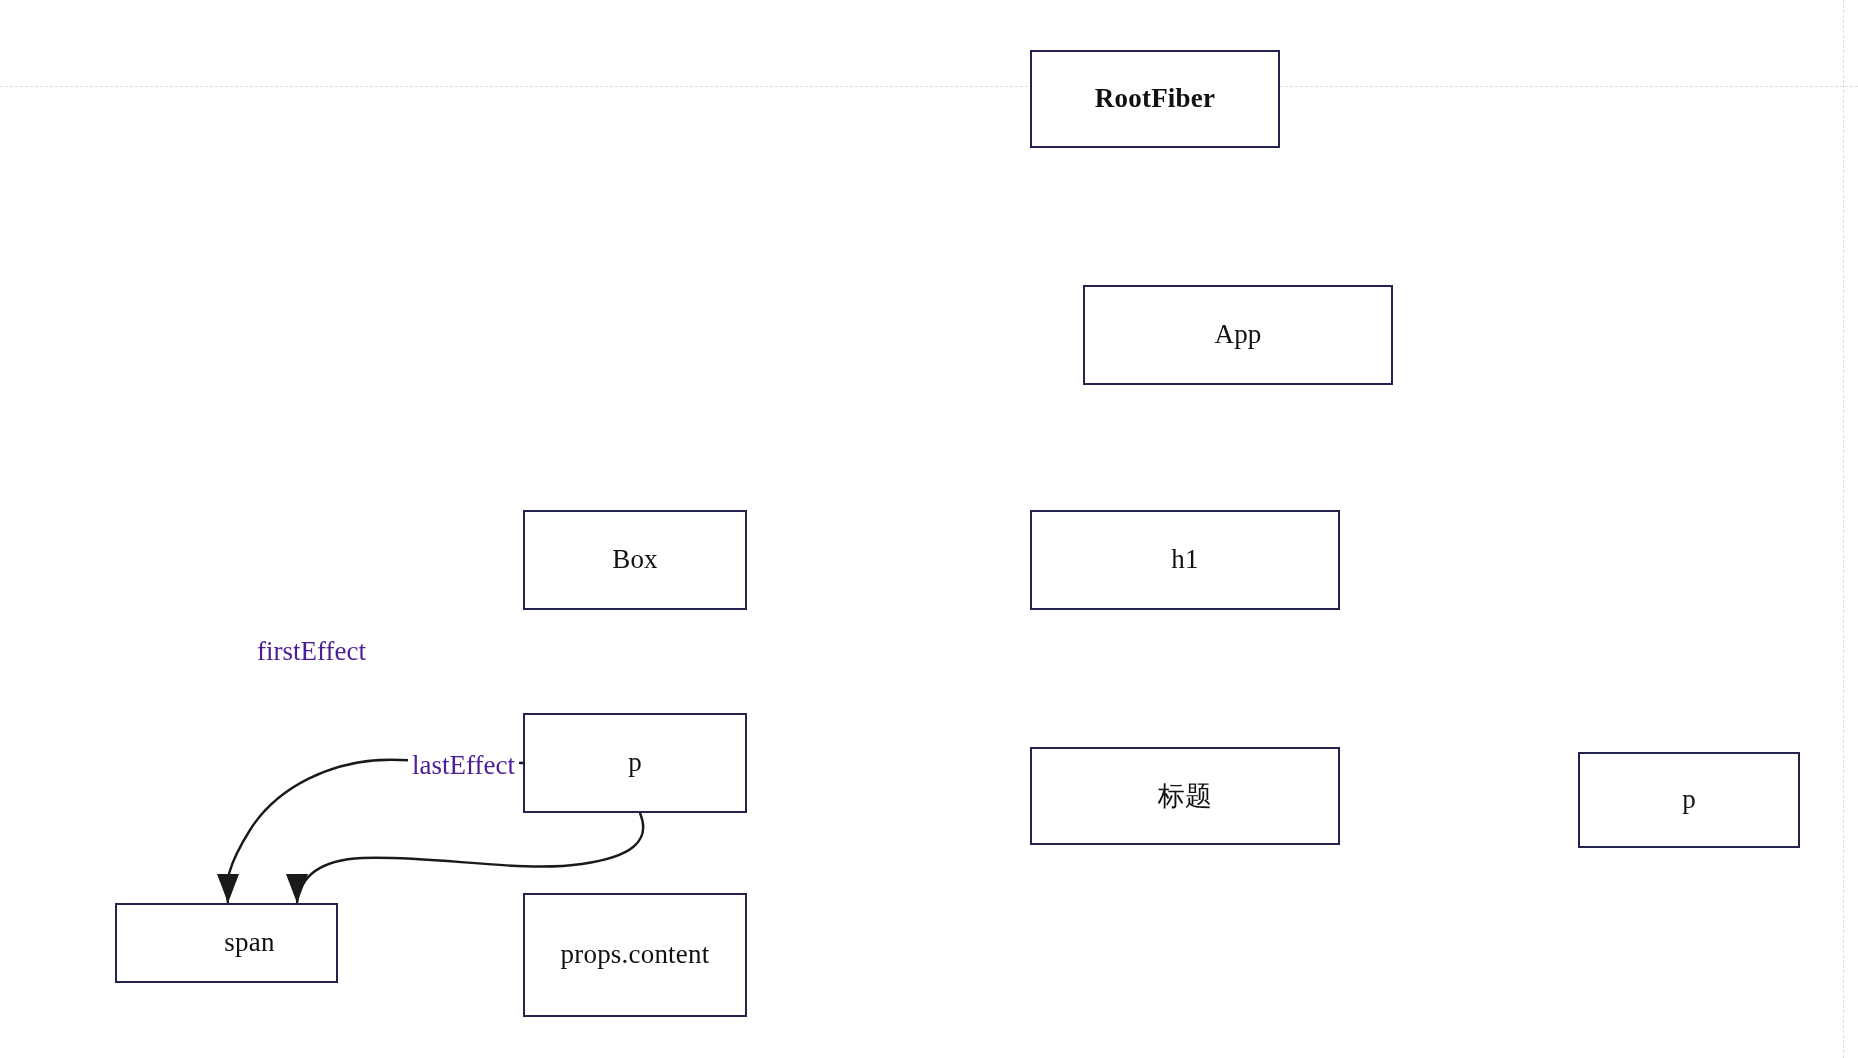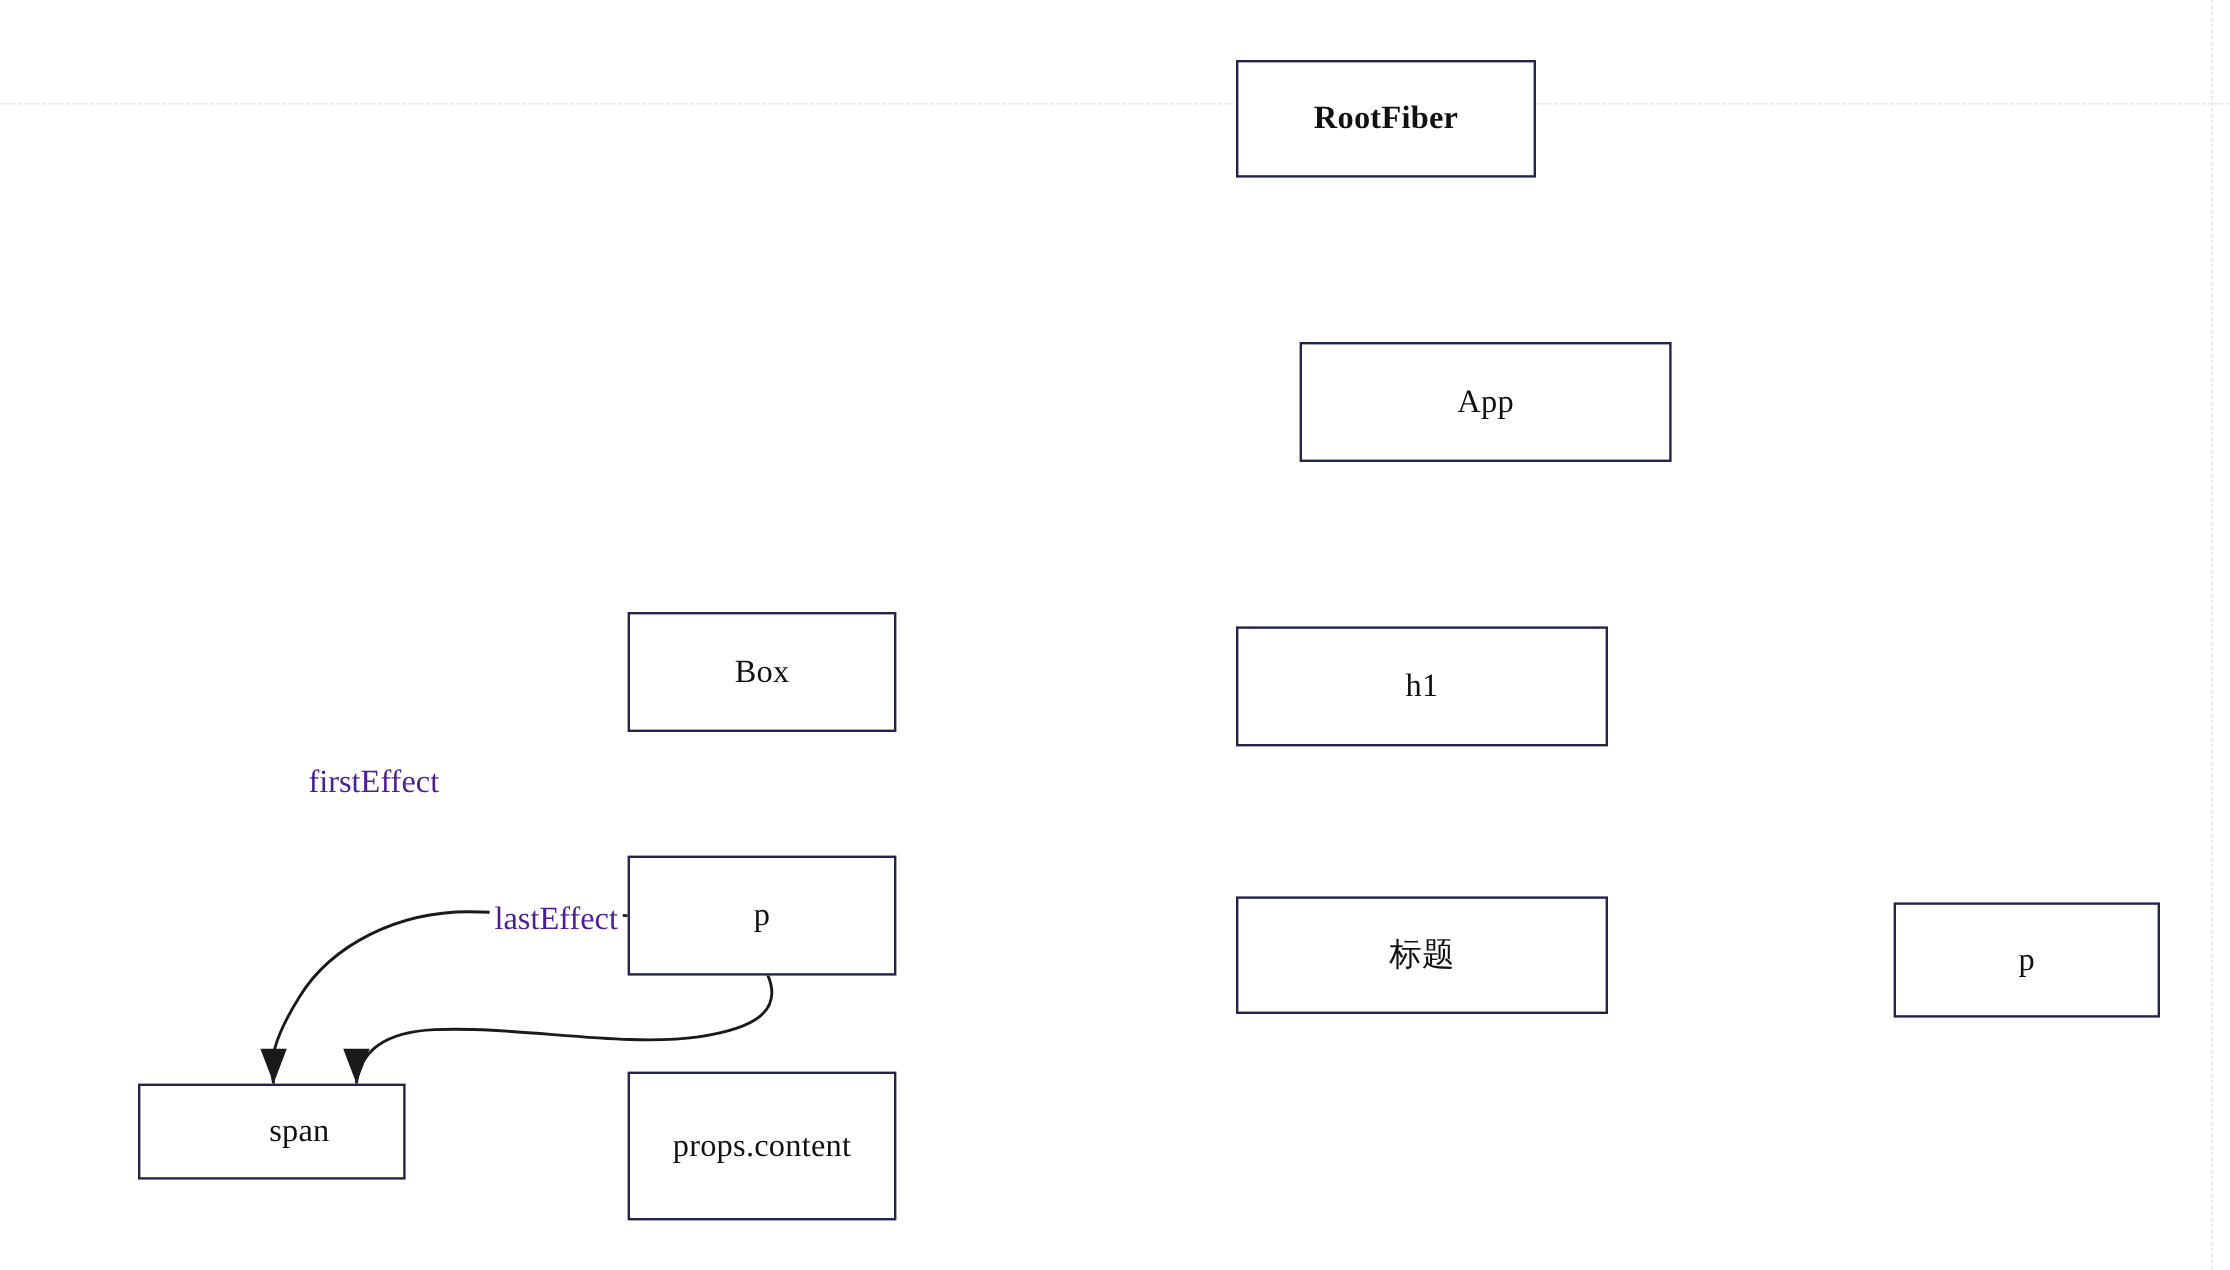--- a/index.html
+++ b/index.html
@@ -107,21 +107,21 @@
   </svg>
 
   <div class="node" style="left:1030px; top:50px; width:250px; height:98px;font-weight:bold;">
     <span>RootFiber</span>
   </div>
 
   <div class="node" style="left:1060px; top:285px; width:310px; height:100px;margin-left:23px;">
     <span>App</span>
   </div>
 
-  <div class="node" style="left:1030px; top:510px; width:310px; height:100px;margin-top:12px;">
+  <div class="node" style="left:1030px; top:510px; width:310px; height:100px;">
     <span>h1</span>
   </div>
 
   <div class="node" style="left:523px; top:510px; width:224px; height:100px;">
     <span>Box</span>
   </div>
 
   <div class="node cjk" style="left:1030px; top:747px; width:310px; height:98px;">
     <span>标题</span>
   </div>

